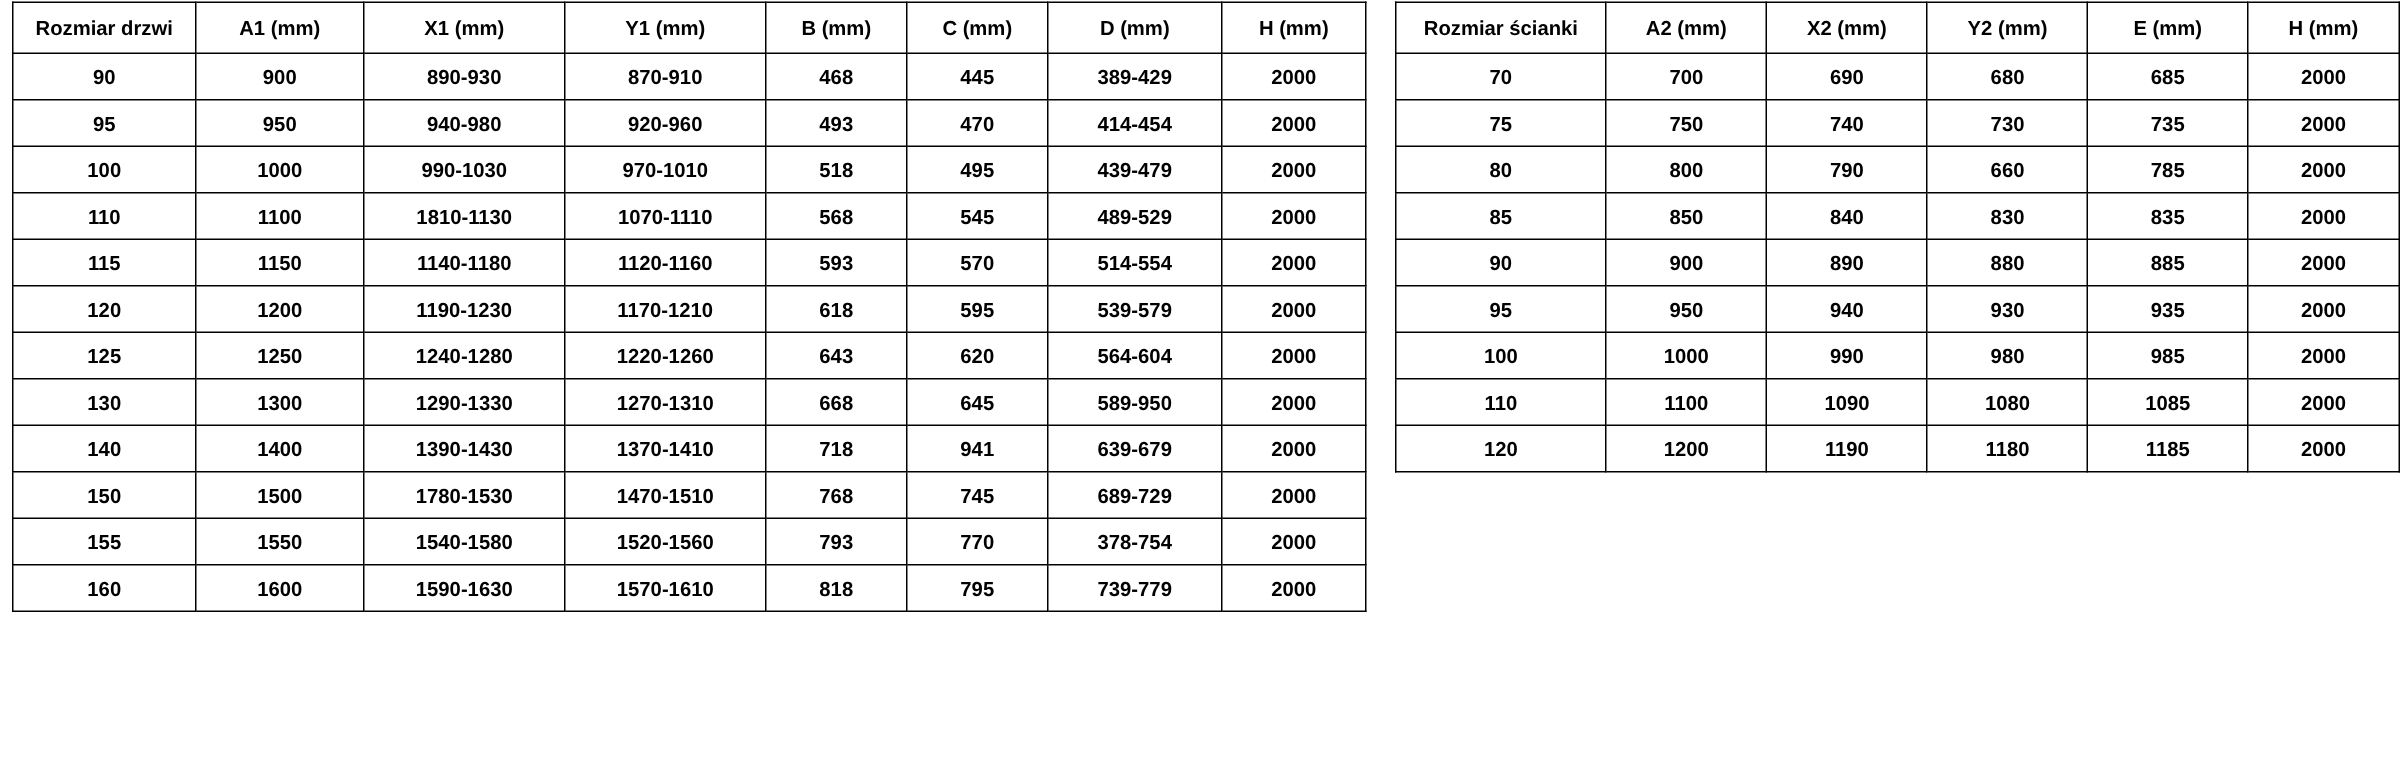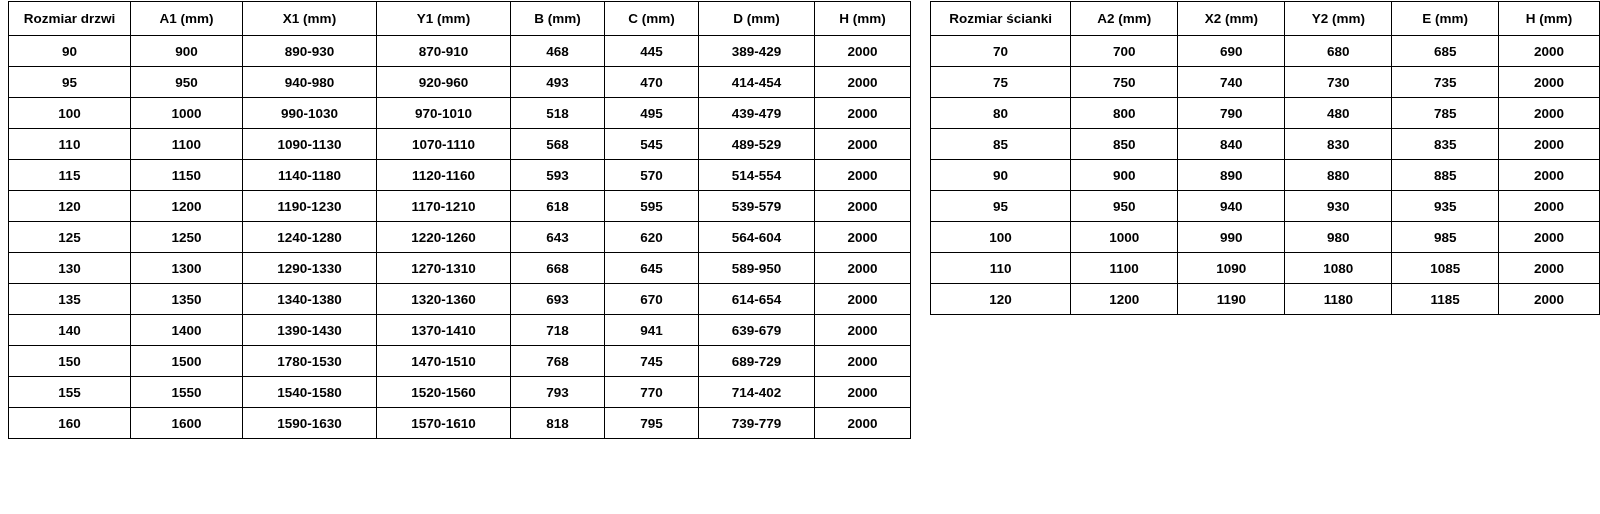--- a/index.html
+++ b/index.html
@@ -126,21 +126,21 @@
           <td>990-1030</td>
           <td>970-1010</td>
           <td>518</td>
           <td>495</td>
           <td>439-479</td>
           <td>2000</td>
         </tr>
         <tr>
           <td>110</td>
           <td>1100</td>
-          <td>1090-1130</td>
+          <td>1810-1130</td>
           <td>1070-1110</td>
           <td>568</td>
           <td>545</td>
           <td>489-529</td>
           <td>2000</td>
         </tr>
         <tr>
           <td>115</td>
           <td>1150</td>
           <td>1140-1180</td>
@@ -174,30 +174,20 @@
           <td>130</td>
           <td>1300</td>
           <td>1290-1330</td>
           <td>1270-1310</td>
           <td>668</td>
           <td>645</td>
           <td>589-950</td>
           <td>2000</td>
         </tr>
         <tr>
-          <td>135</td>
-          <td>1350</td>
-          <td>1340-1380</td>
-          <td>1320-1360</td>
-          <td>693</td>
-          <td>670</td>
-          <td>614-654</td>
-          <td>2000</td>
-        </tr>
-        <tr>
           <td>140</td>
           <td>1400</td>
           <td>1390-1430</td>
           <td>1370-1410</td>
           <td>718</td>
           <td>941</td>
           <td>639-679</td>
           <td>2000</td>
         </tr>
         <tr>
@@ -210,21 +200,21 @@
           <td>689-729</td>
           <td>2000</td>
         </tr>
         <tr>
           <td>155</td>
           <td>1550</td>
           <td>1540-1580</td>
           <td>1520-1560</td>
           <td>793</td>
           <td>770</td>
-          <td>714-402</td>
+          <td>378-754</td>
           <td>2000</td>
         </tr>
         <tr>
           <td>160</td>
           <td>1600</td>
           <td>1590-1630</td>
           <td>1570-1610</td>
           <td>818</td>
           <td>795</td>
           <td>739-779</td>
@@ -266,21 +256,21 @@
           <td>750</td>
           <td>740</td>
           <td>730</td>
           <td>735</td>
           <td>2000</td>
         </tr>
         <tr>
           <td>80</td>
           <td>800</td>
           <td>790</td>
-          <td>480</td>
+          <td>660</td>
           <td>785</td>
           <td>2000</td>
         </tr>
         <tr>
           <td>85</td>
           <td>850</td>
           <td>840</td>
           <td>830</td>
           <td>835</td>
           <td>2000</td>

